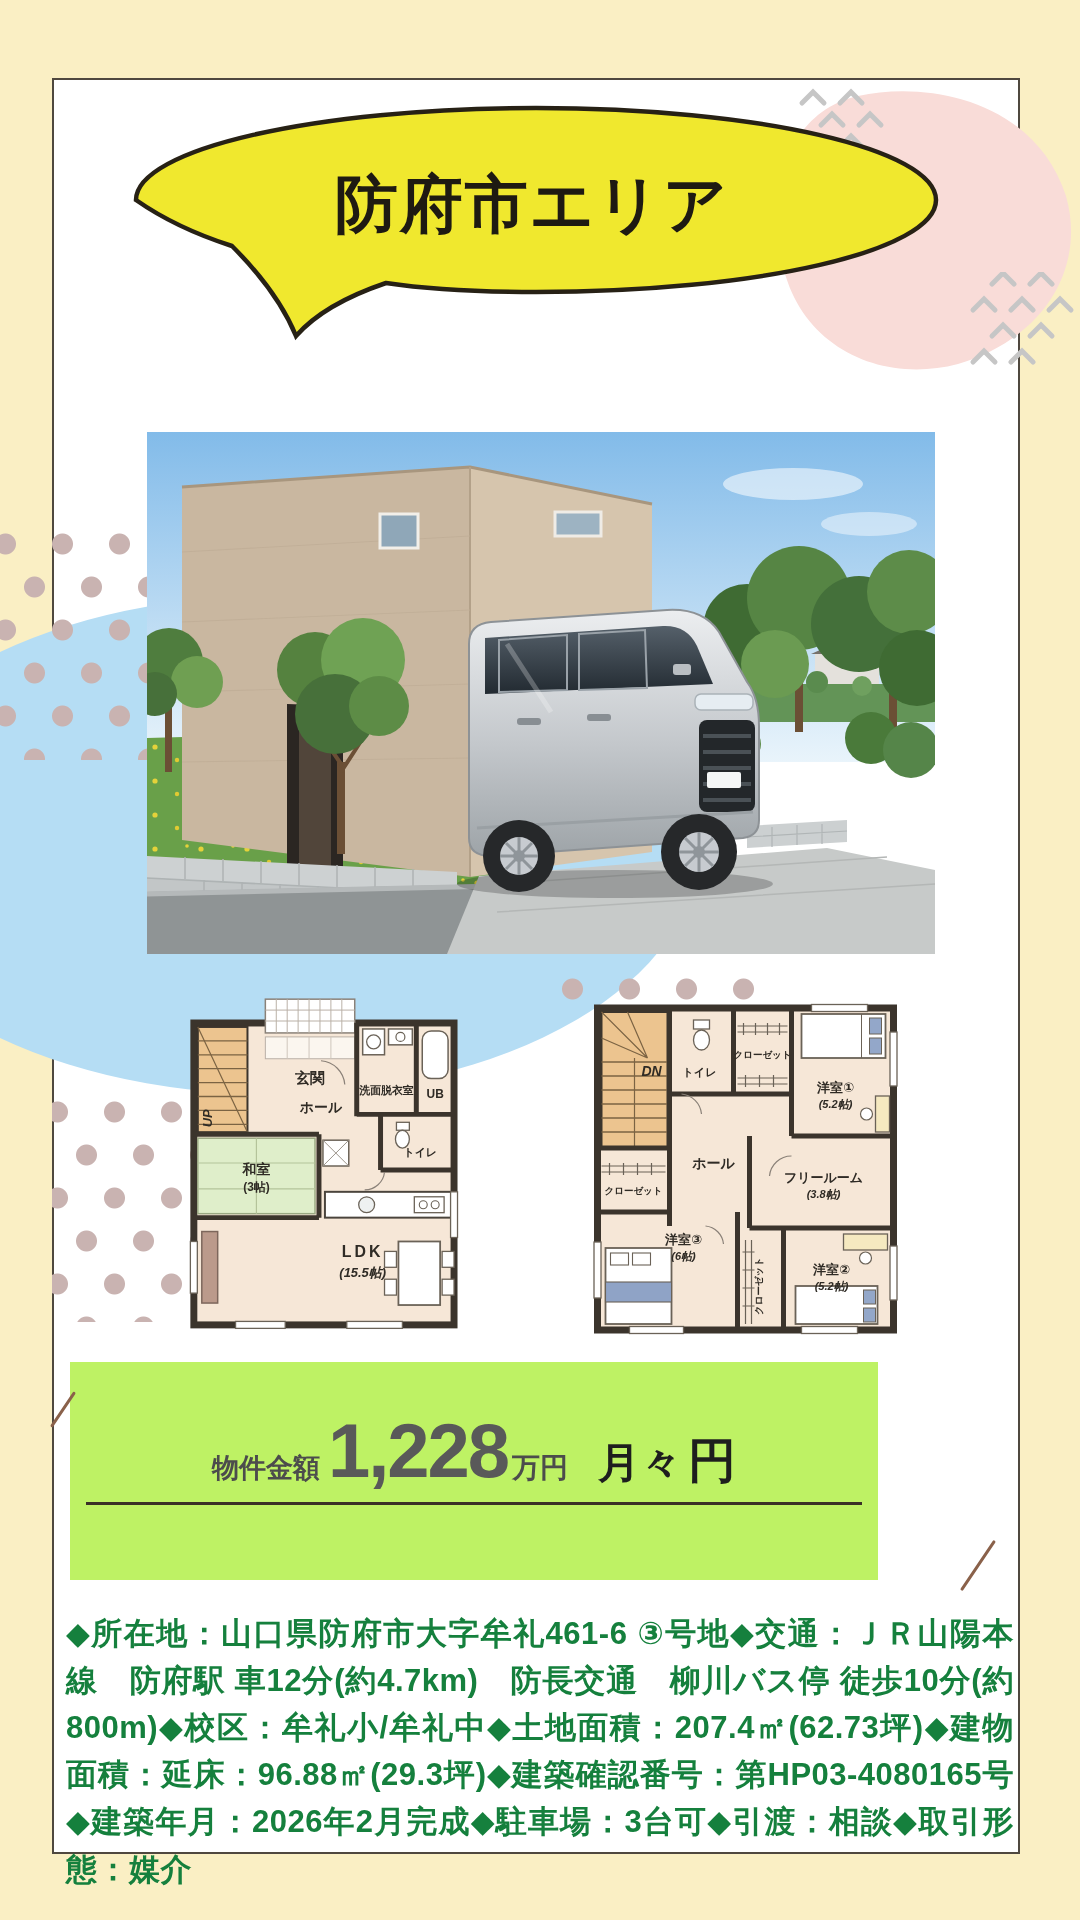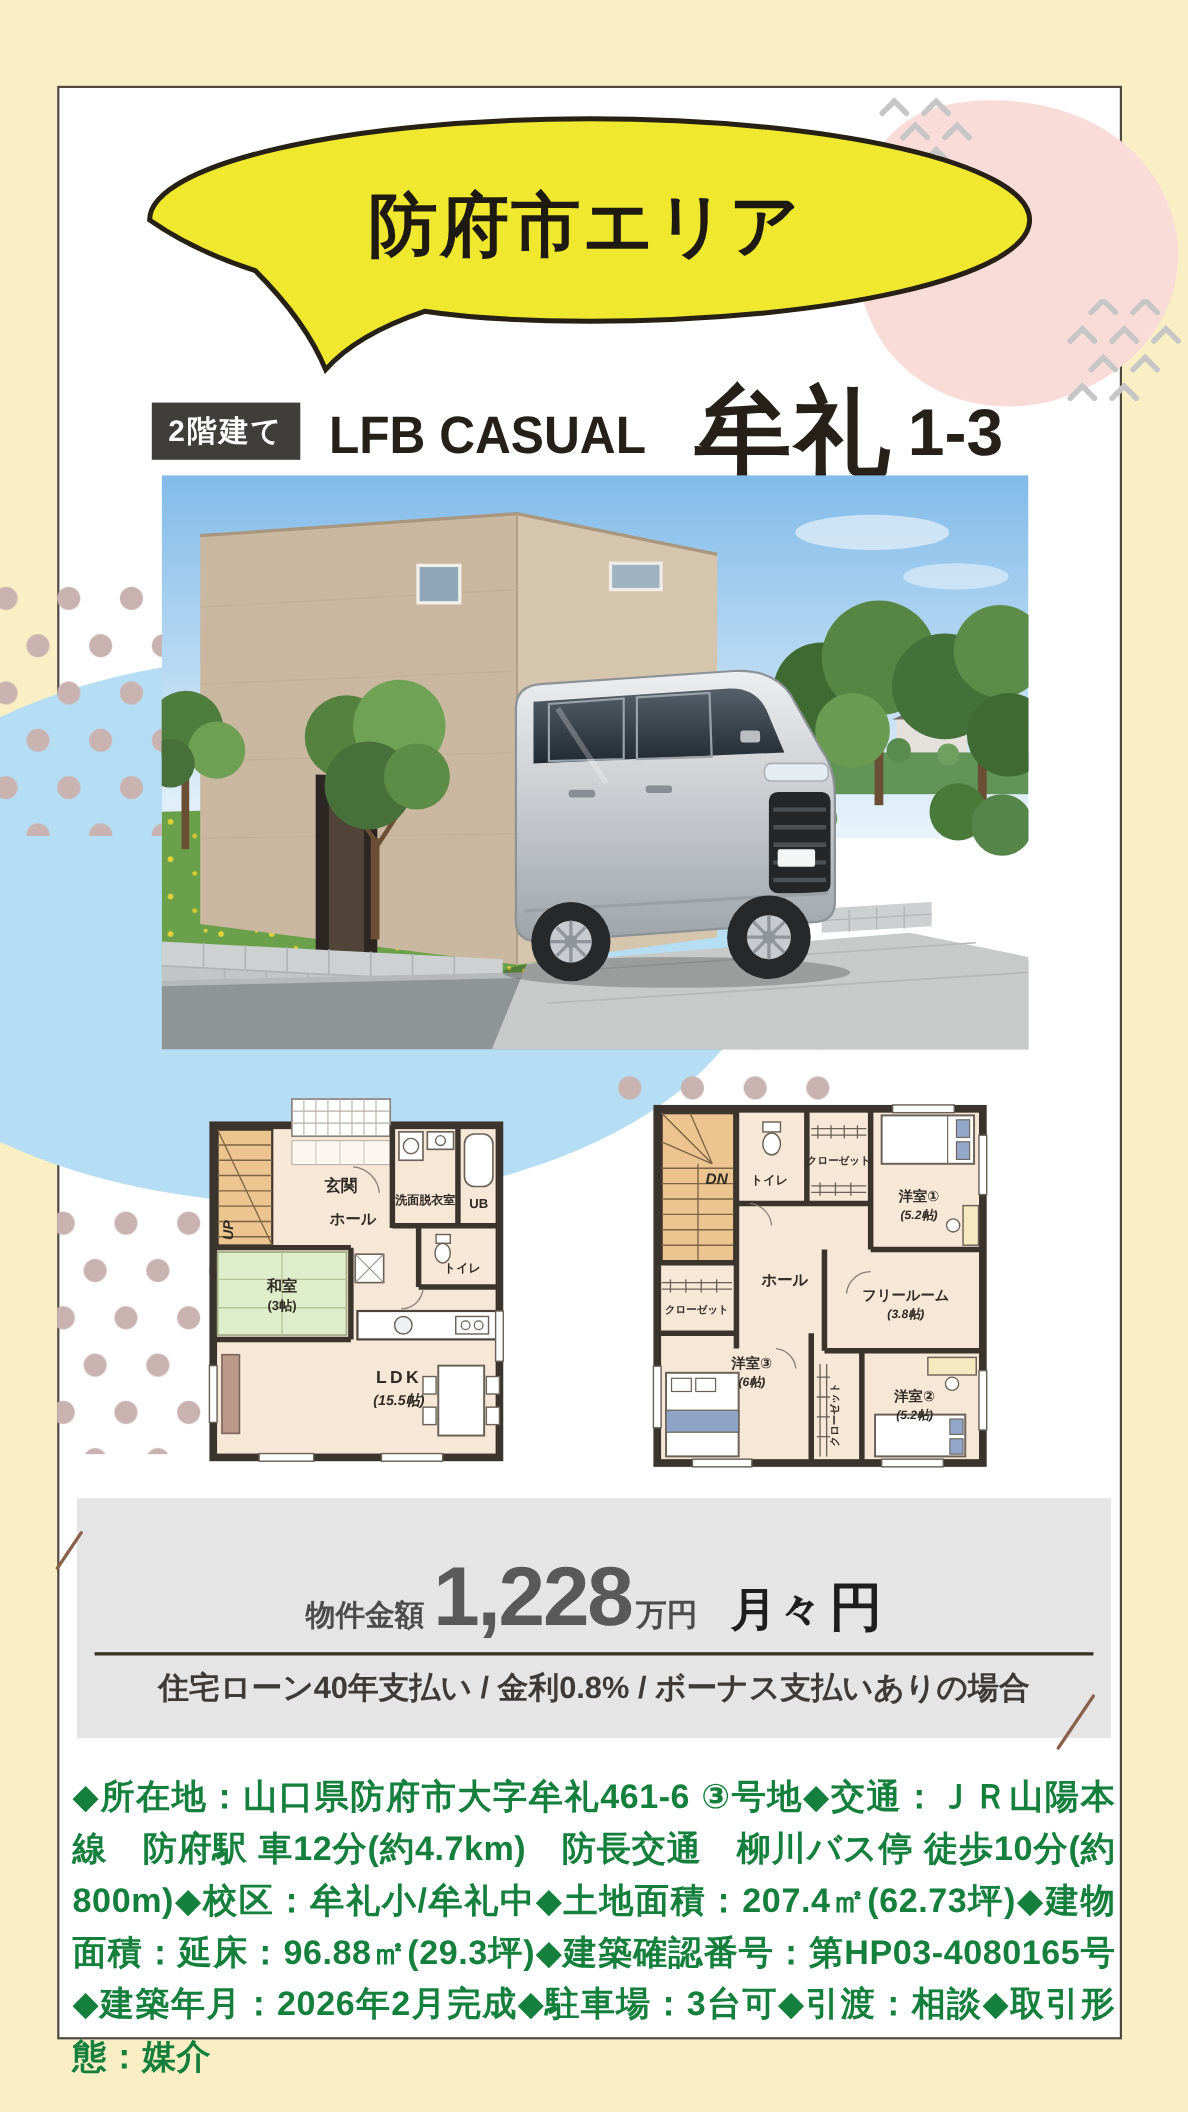--- a/index.html
+++ b/index.html
@@ -71,22 +71,22 @@
 
   .photo{position:absolute;left:147px;top:428px;width:788px;height:522px;}
 
   .plan{position:absolute;}
   .plan-1f{left:172px;top:992px;width:288px;height:340px;}
   .plan-2f{left:583px;top:992px;width:325px;height:345px;}
   .plan text{font-family:"Liberation Sans","DejaVu Sans",sans-serif;fill:#2f2b25;font-weight:600;text-anchor:middle;}
 
   
   .banner{
-    position:absolute;left:70px;top:1358px;width:940px;height:218px;
-    background:#e5e5e5;overflow:hidden;
+    position:absolute;left:70px;top:1358px;width:808px;height:218px;
+    background:#bef264;overflow:hidden;
   }
   .price-row{
     position:absolute;left:0;right:0;top:30px;
     display:flex;align-items:baseline;justify-content:center;white-space:nowrap;
   }
   .p-label{font-size:27px;font-weight:700;color:#4c4c4c;}
   .p-amount{font-size:76px;font-weight:700;color:#595959;letter-spacing:-2px;margin-left:8px;}
   .p-unit{font-size:28px;font-weight:700;color:#4c4c4c;margin-left:4px;}
   .m-label{font-size:42px;font-weight:800;color:#1e1e1e;margin-left:30px;margin-top:43px;}
   .m-amount{font-size:118px;font-weight:800;color:#b2161a;letter-spacing:-4px;margin-left:4px;}
@@ -146,26 +146,20 @@
       <path d="M7 90 L18 79 L29 90"></path>
         <path d="M45 90 L56 79 L67 90"></path>
     </g>
   </svg>
 
   <svg class="bubble" viewBox="0 0 816 252">
     <path d="M408 12 C629 12 808 53 808 104 C808 155 629 196 408 196 C350 196 298 193 258 187 Q196 208 168 240 Q150 196 104 150 Q48 132 8 104 C8 53 187 12 408 12 Z" fill="#f0e82e" stroke="#272115" stroke-width="4.5"></path>
     <text x="404" y="130" text-anchor="middle">防府市エリア</text>
   </svg>
 
-  <div class="title-row">
-    <div class="badge">2階建て</div>
-    <div class="brand">LFB CASUAL</div>
-    <div class="prop-name">牟礼</div>
-    <div class="lot">1-3</div>
-  </div>
 
   <svg class="photo" viewBox="0 0 788 522" preserveAspectRatio="none">
     <defs>
       <linearGradient id="sky" x1="0" y1="0" x2="0" y2="1">
         <stop offset="0" stop-color="#82bbe9"></stop>
           <stop offset="1" stop-color="#e9f4fb"></stop>
       </linearGradient>
       <linearGradient id="carbody" x1="0" y1="0" x2="0" y2="1">
         <stop offset="0" stop-color="#eceef0"></stop>
           <stop offset=".55" stop-color="#c3c7cb"></stop>
@@ -454,20 +448,19 @@
 
   <div class="banner">
     <div class="price-row">
       <span class="p-label">物件金額</span>
       <span class="p-amount">1,228</span>
       <span class="p-unit">万円</span>
       <span class="m-label">月々</span>
       <span class="m-unit">円</span>
     </div>
     <div class="underline"></div>
-    <div class="conditions">住宅ローン40年支払い / 金利0.8% / ボーナス支払いありの場合</div>
   </div>
   <div class="tick tick-left"></div>
   <div class="tick tick-right"></div>
 
   <p class="details">◆所在地：山口県防府市大字牟礼461-6 ③号地◆交通：ＪＲ山陽本線　防府駅 車12分(約4.7km)　防長交通　柳川バス停 徒歩10分(約800m)◆校区：牟礼小/牟礼中◆土地面積：207.4㎡(62.73坪)◆建物面積：延床：96.88㎡(29.3坪)◆建築確認番号：第HP03-4080165号◆建築年月：2026年2月完成◆駐車場：3台可◆引渡：相談◆取引形態：媒介</p>
 
 </div>
 
 </body></html>

